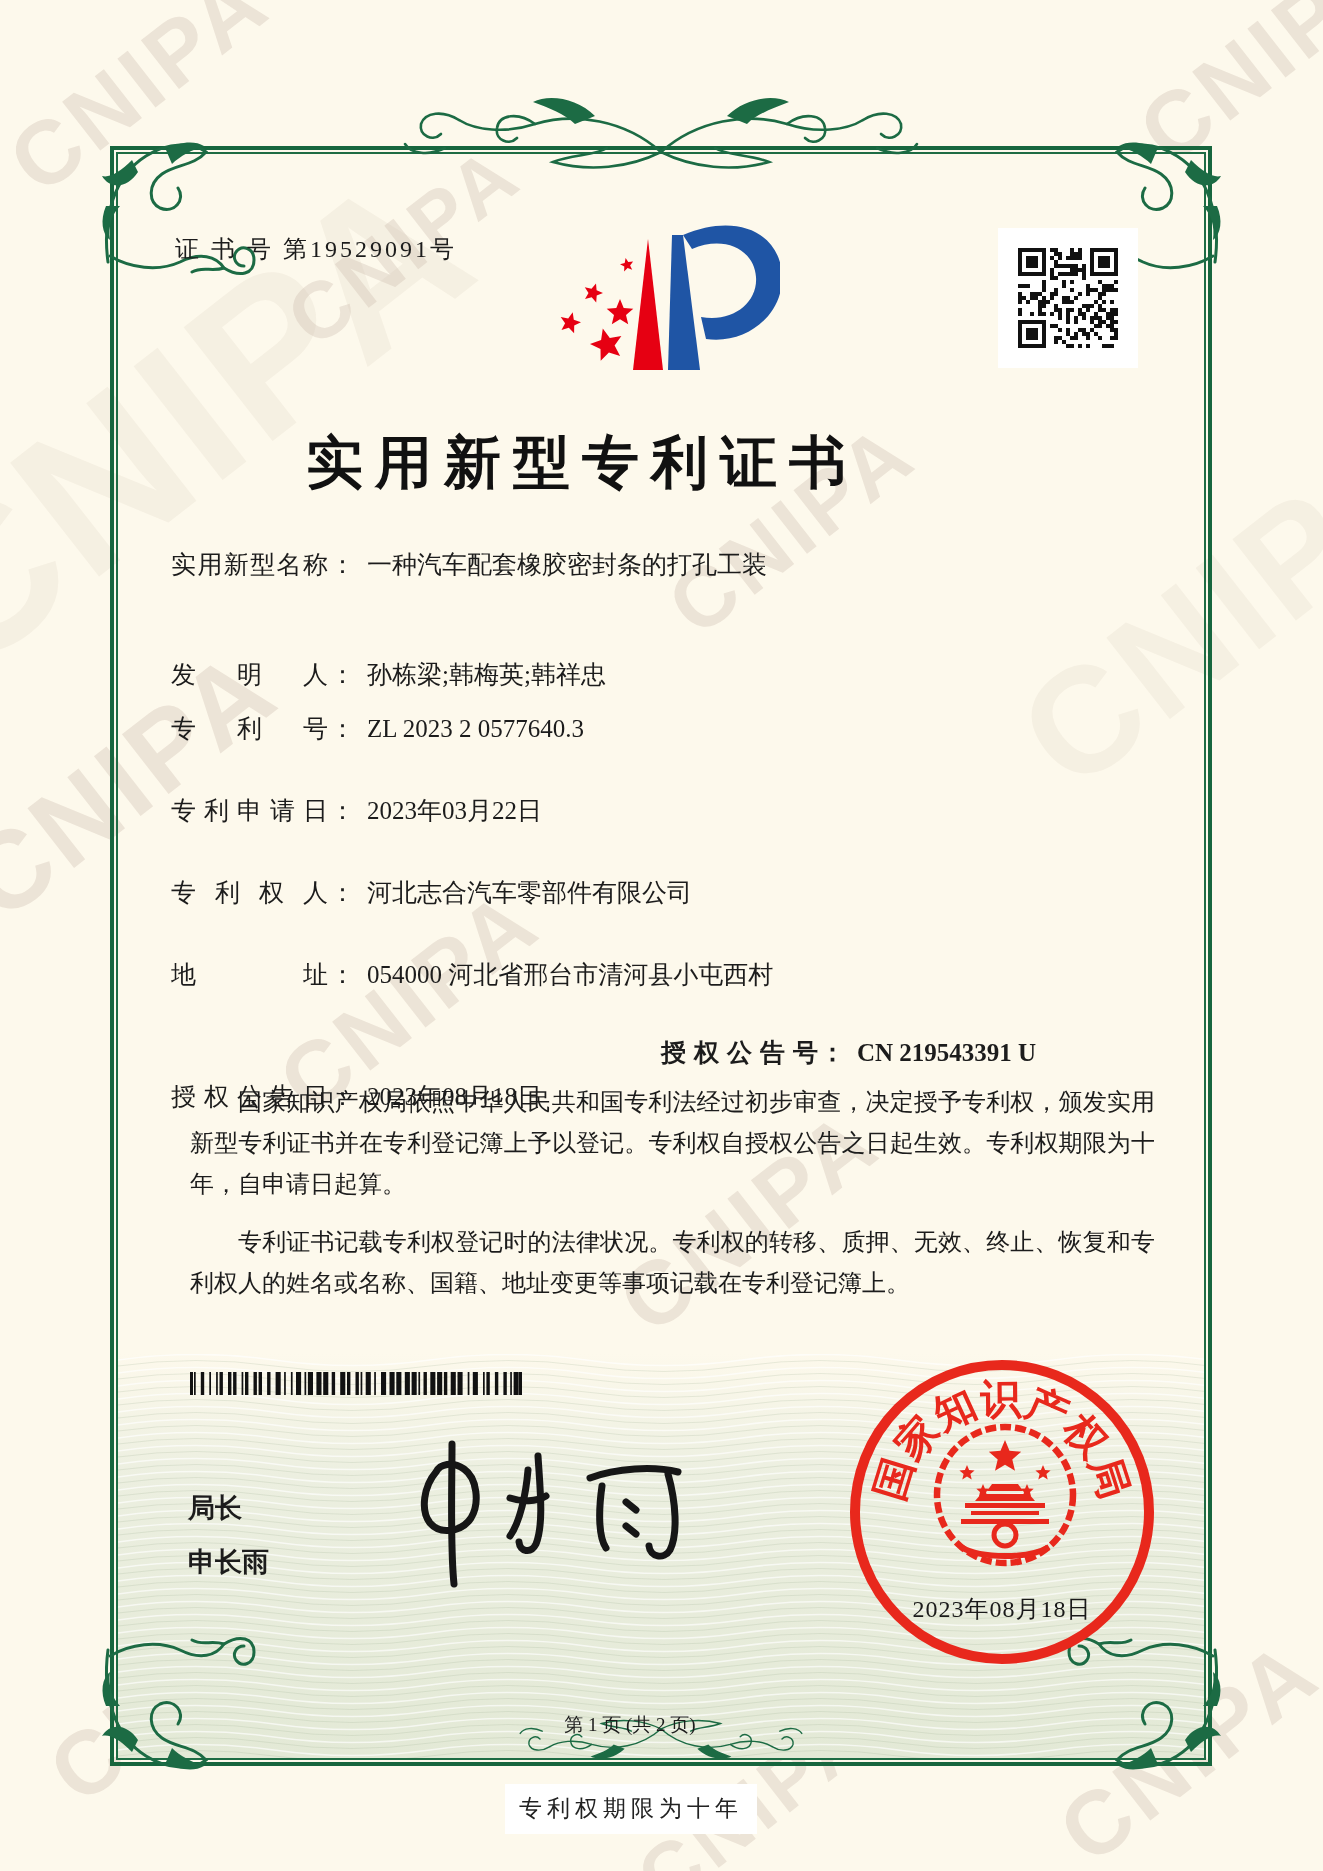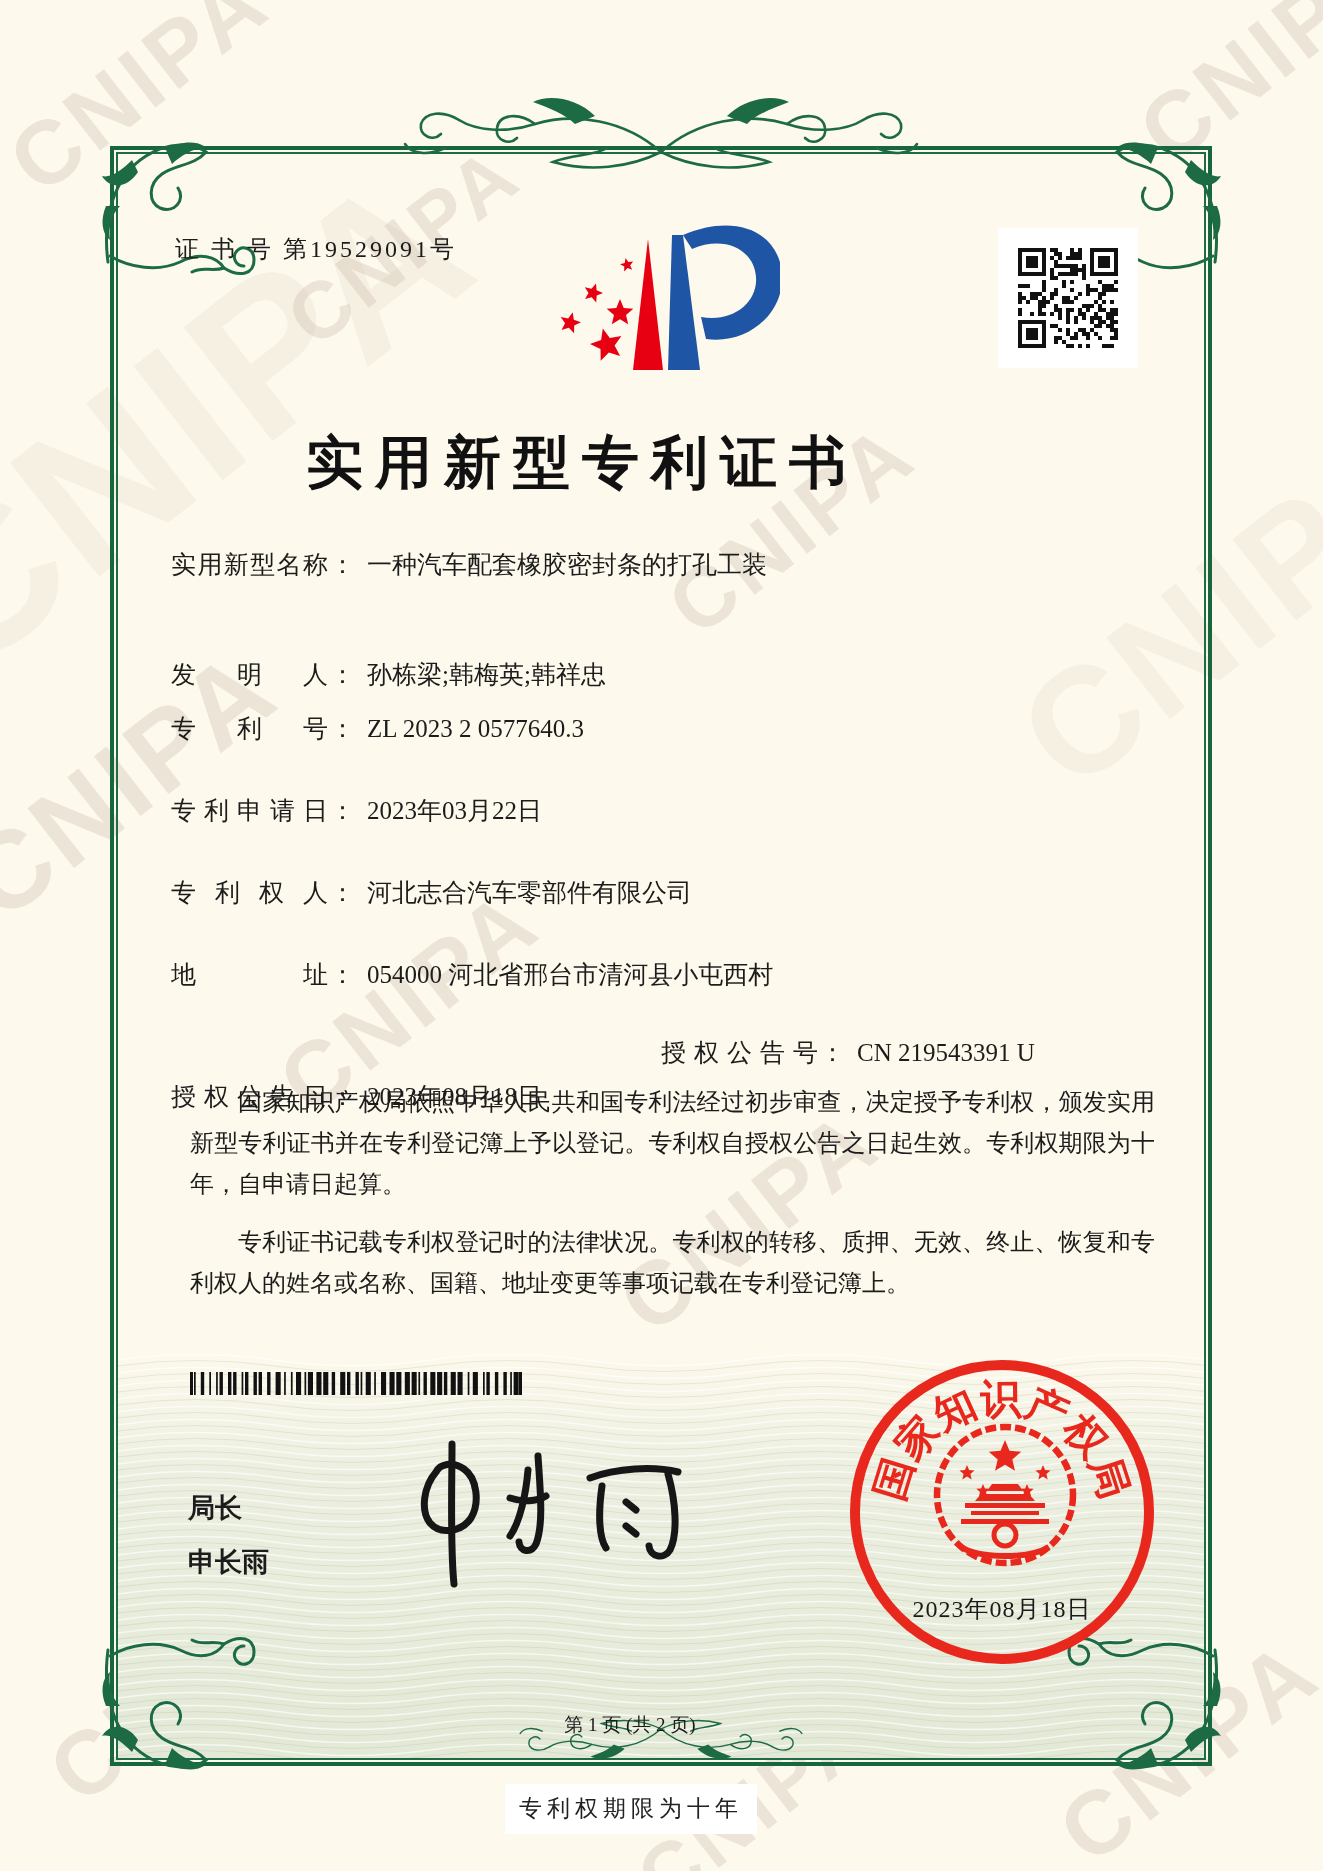--- a/index.html
+++ b/index.html
@@ -386,21 +386,21 @@
   </div>
   <div class="field" style="top:876px;">
     <span class="lbl">专利权人</span><span class="colon">：</span><span class="val">河北志合汽车零部件有限公司</span>
   </div>
   <div class="field" style="top:958px;">
     <span class="lbl">地址</span><span class="colon">：</span><span class="val">054000 河北省邢台市清河县小屯西村</span>
   </div>
   <div class="field" style="top:1080px;">
     <span class="lbl">授权公告日</span><span class="colon">：</span><span class="val">2023年08月18日</span>
   </div>
-  <div class="field second" style="top:1036px;">
+  <div class="field second" style="top:1036px;font-weight:bold;">
     <span class="lbl">授权公告号</span><span class="colon">：</span><span class="val">CN 219543391 U</span>
   </div>
 
   <div class="para" style="top:1082px;">国家知识产权局依照中华人民共和国专利法经过初步审查，决定授予专利权，颁发实用新型专利证书并在专利登记簿上予以登记。专利权自授权公告之日起生效。专利权期限为十年，自申请日起算。</div>
   <div class="para" style="top:1222px;">专利证书记载专利权登记时的法律状况。专利权的转移、质押、无效、终止、恢复和专利权人的姓名或名称、国籍、地址变更等事项记载在专利登记簿上。</div>
 
   <svg id="barcode-svg" class="barcode" width="333" height="23">
       <rect x="0" y="0" width="3" height="23" fill="#111"></rect>
       <rect x="4" y="0" width="1.7" height="23" fill="#111"></rect>
       <rect x="10.8" y="0" width="3.4" height="23" fill="#111"></rect>

